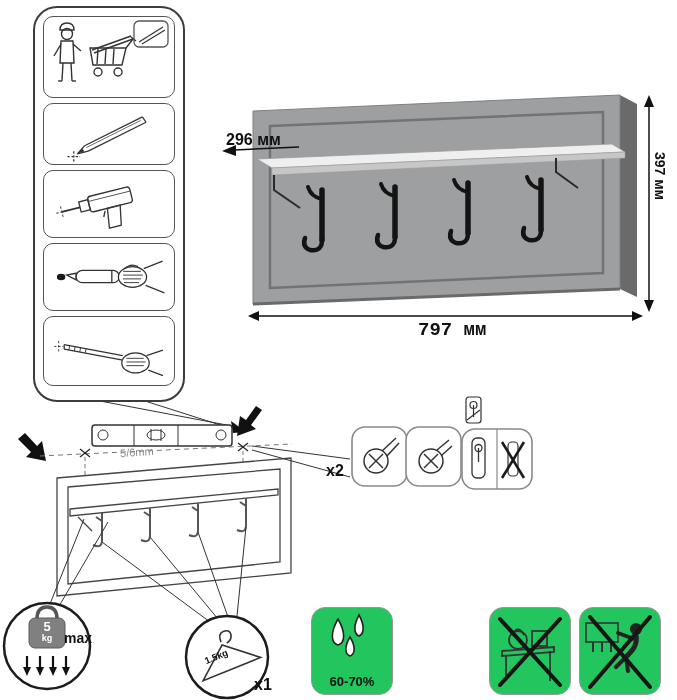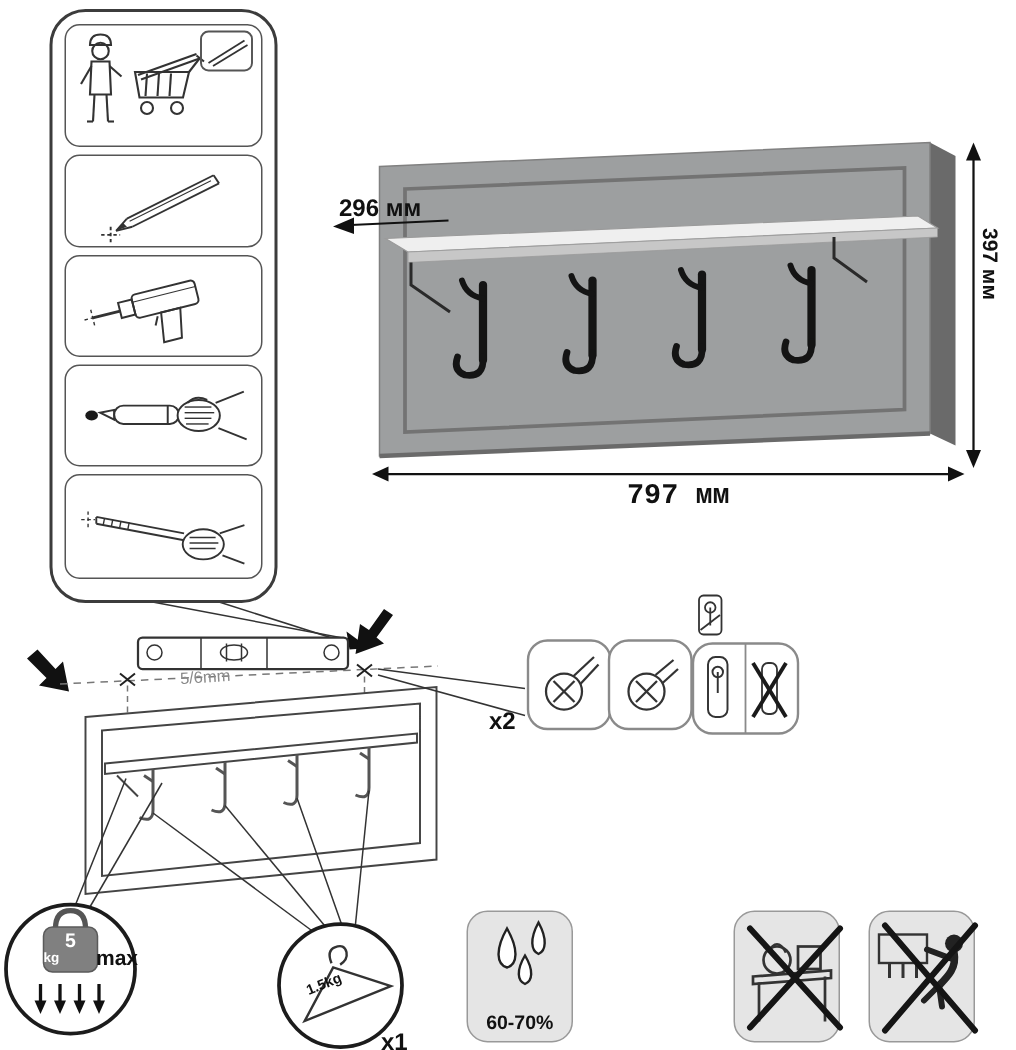--- a/index.html
+++ b/index.html
@@ -14,25 +14,25 @@
                  display:flex; flex-direction:column; gap:5px; padding:8px; }
   .step-box { border:1.5px solid #555; border-radius:10px; background:#fff;
               display:flex; align-items:center; justify-content:center; }
   .step-box svg { display:block; }
 
   
   .lbl { position:absolute; white-space:nowrap; font-size:12px; color:#111; }
   .dim { font-weight:700; font-size:16px; }
   .rot90 { transform:rotate(90deg); transform-origin:0 0; }
   .gray { color:#8a8a8a; }
-  .big { font-weight:700; font-size:16px;margin-top:11px; }
+  .big { font-weight:700; font-size:16px; }
   .white { color:#fff; }
 
   
-  .cond-box { position:absolute; top:607px; width:71px; height:88px; background:#e5e5e5;
+  .cond-box { position:absolute; top:607px; width:82px; height:88px; background:#22c55e;
               border:1.6px solid #999; border-radius:14px; }
   .cond-box svg { display:block; margin:3px auto 0; }
   .cond-label { position:absolute; left:0; right:0; bottom:5px; text-align:center; font-weight:700; font-size:13px; }
   .cond-label.small { font-size:10.5px; }
 </style>
 </head>
 <body>
 
 <div class="sheet">
 
@@ -345,18 +345,18 @@
       </g>
     </svg>
   </div>
 
   <span class="lbl dim" style="left:226px;top:131px;">296 мм</span>
   <span class="lbl dim rot90" style="left:668px;top:152px;font-size:14px;">397 мм</span>
   <span class="lbl dim" style="left:418px;top:319px;font-size:19px;font-family:Liberation Mono, monospace;">797 мм</span>
   <span class="lbl gray" style="left:120px;top:446px;font-size:11px;transform:rotate(-4deg);">5/6mm</span>
   <span class="lbl big" style="left:326px;top:462px;">x2</span>
   <span class="lbl white" style="left:29px;top:619px;width:36px;text-align:center;font-weight:700;font-size:13px;">5</span>
-  <span class="lbl white" style="left:29px;top:633px;width:36px;text-align:left;font-weight:700;font-size:9px;">kg</span>
+  <span class="lbl white" style="left:29px;top:633px;width:36px;text-align:center;font-weight:700;font-size:9px;">kg</span>
   <span class="lbl" style="left:64px;top:630px;font-size:14px;font-weight:700;">max</span>
   <span class="lbl" style="left:204px;top:651px;font-size:9.5px;font-weight:700;transform:rotate(-22deg);">1.5kg</span>
   <span class="lbl big" style="left:254px;top:676px;">x1</span>
 
 </div>
 
 </body></html>

